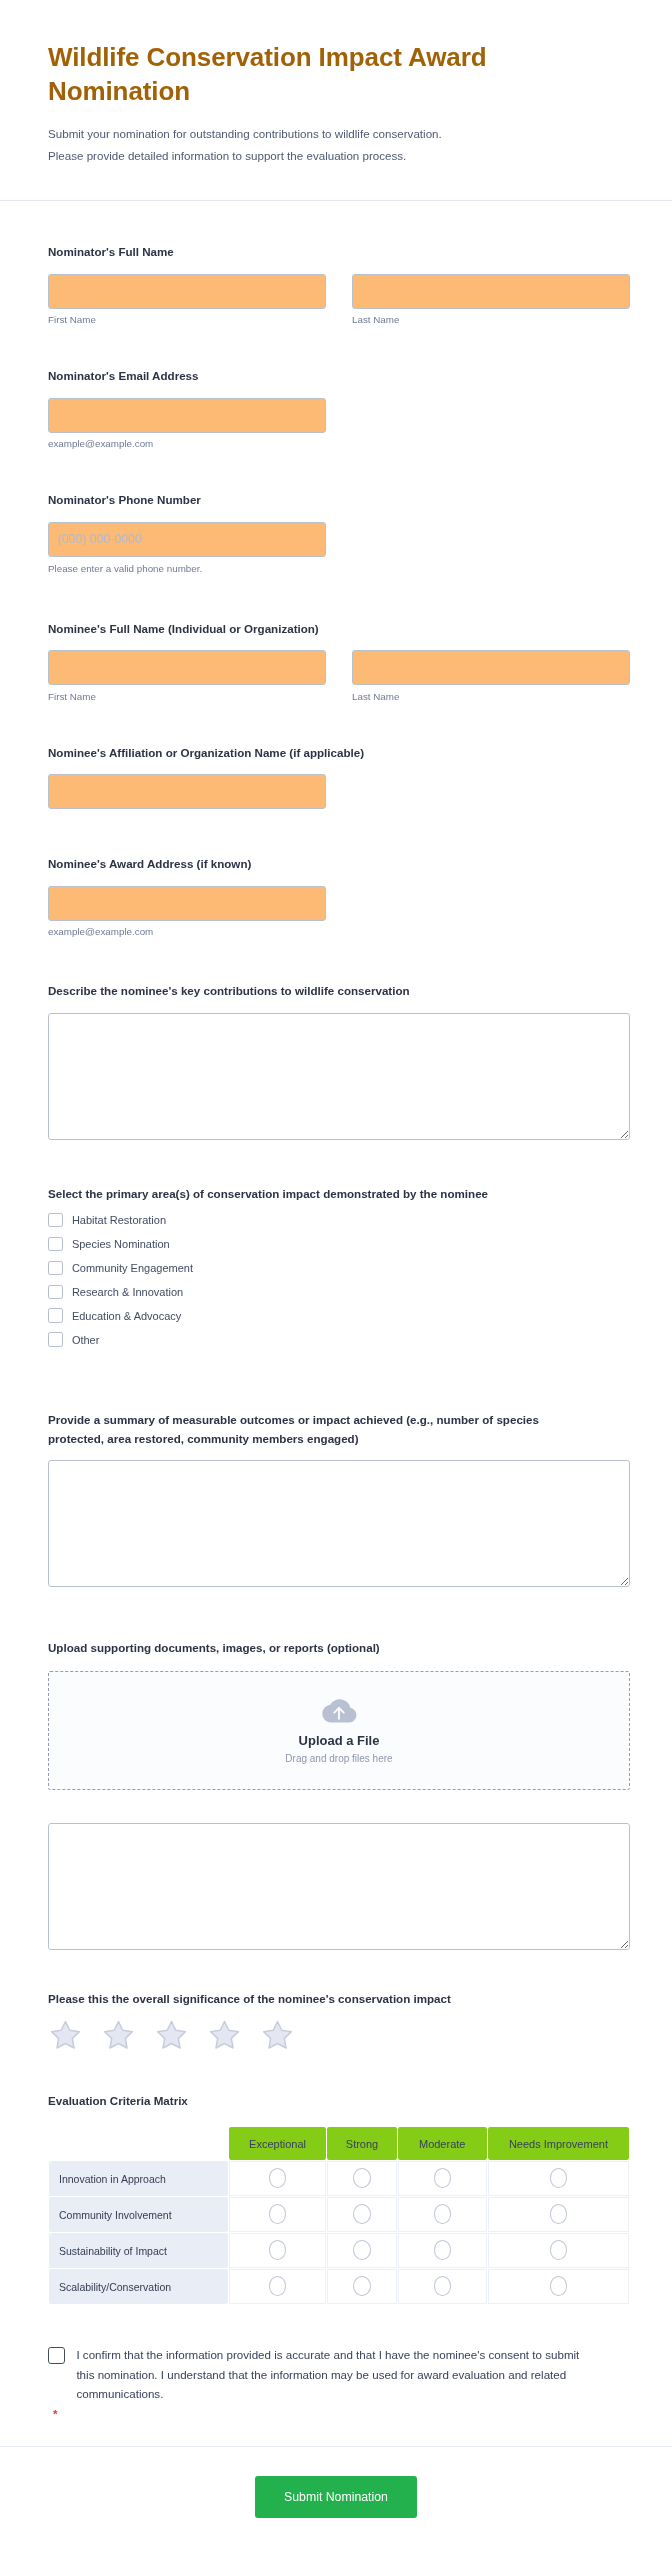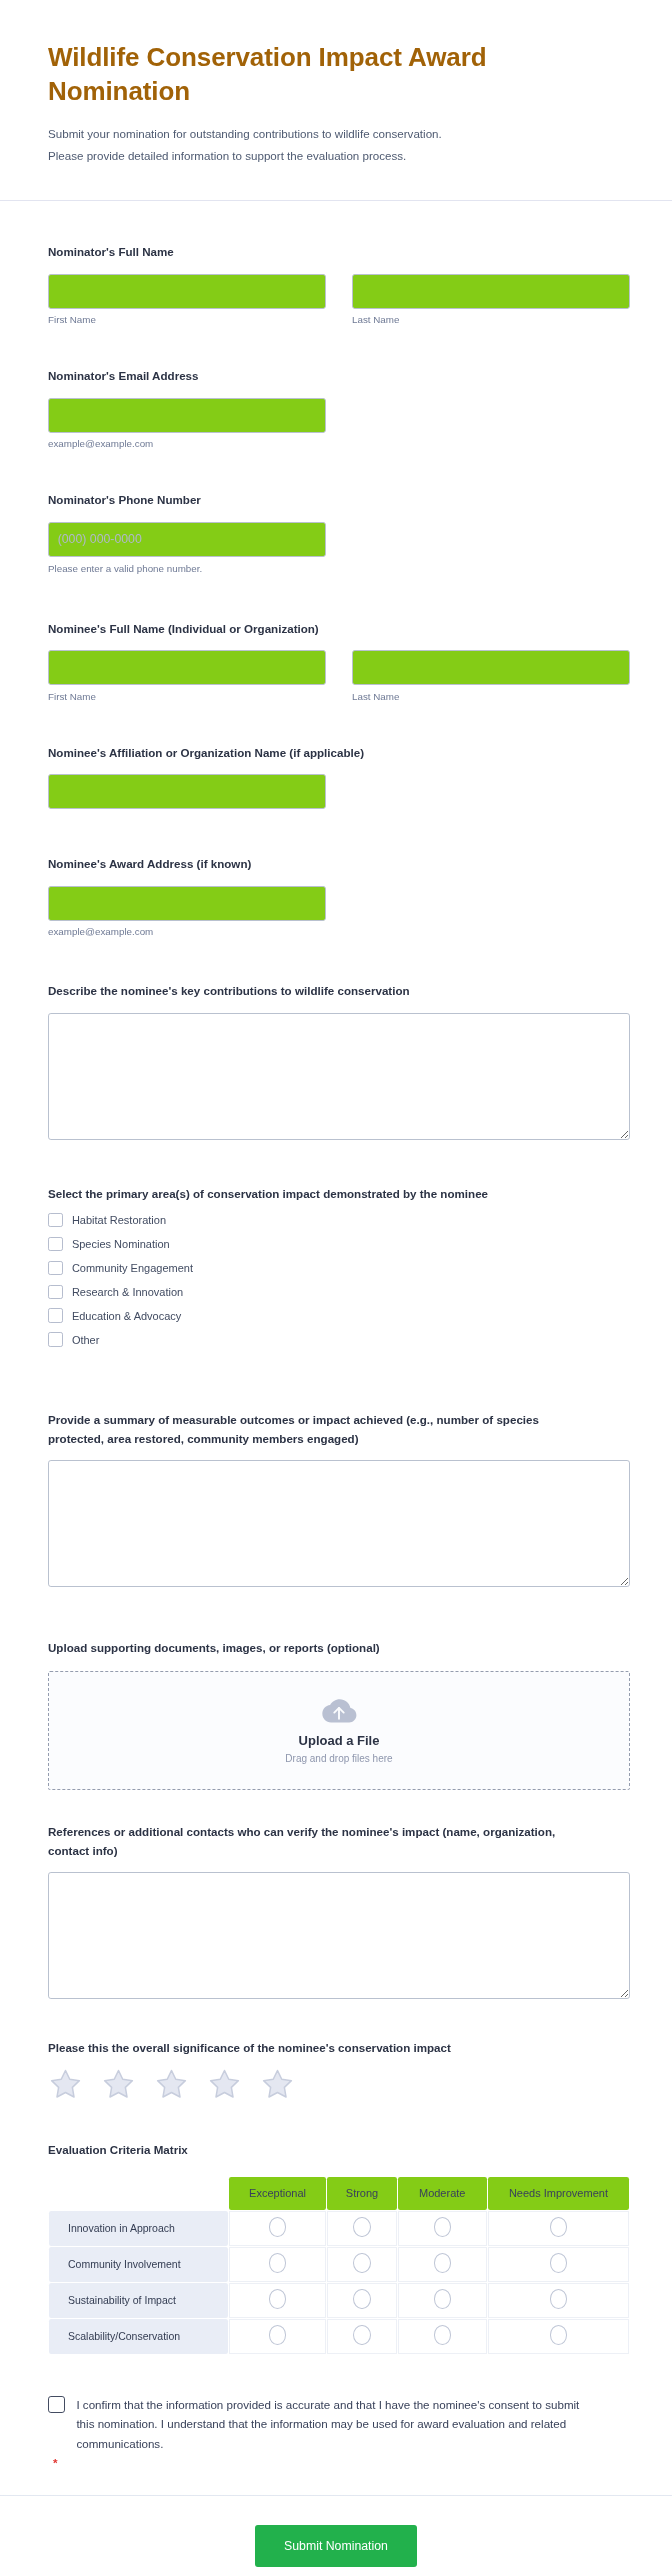--- a/index.html
+++ b/index.html
@@ -40,21 +40,21 @@
     line-height: 1.62;
     max-width: 535px;
   }
   .row2 { display: flex; gap: 26px; margin-top: 11.6px; }
   .col { flex: 1; min-width: 0; }
   .text-input {
     width: 100%;
     height: 35px;
     border: 0.7px solid #b9c1cf;
     border-radius: 2.9px;
-    background: #84cc16;
+    background: #fdba74;
     padding: 0 8.7px;
     font-family: "Liberation Sans", sans-serif;
     font-size: 11px;
     color: #2c3345;
     outline: none;
   }
   .text-input::placeholder { color: #b0b8cc; font-size: 12.3px; }
   .half { width: calc(50% - 13px); }
   .mt16 { margin-top: 11.6px; }
   .sublabel { margin-top: 5.8px; font-size: 9.8px; color: #6f7a95; }
@@ -117,21 +117,21 @@
     color: #39415a;
     height: 33px;
     padding: 0 7.2px;
     border-radius: 2.2px;
   }
   table.matrix th.corner { background: transparent; }
   td.rowlabel {
     background: #e9edf6;
     font-size: 10.5px;
     color: #333c52;
-    padding: 0 19px;
+    padding: 0 10px;
     border-radius: 2.2px;
     height: 35px;
   }
   td.cell {
     background: #fff;
     border: 0.7px solid #edf0f6;
     text-align: center;
     vertical-align: middle;
     height: 35px;
   }
@@ -292,21 +292,20 @@
             <path d="M26 30V15"></path>
             <path d="M19.5 21.5L26 15l6.5 6.5"></path>
           </g>
         </svg>
         <div class="upload-title">Upload a File</div>
         <div class="upload-hint">Drag and drop files here</div>
       </div>
     </div>
 
     <div class="q" style="margin-top:33px">
-      <div class="q-label">References or additional contacts who can verify the nominee's impact (name, organization, contact info)</div>
       <textarea class="textarea" style=""></textarea>
     </div>
 
     <div class="q" style="margin-top:40px">
       <div class="q-label">Please this the overall significance of the nominee's conservation impact</div>
       <div class="stars">
         <svg class="star" width="35" height="33" viewBox="0 0 24 24">
             <path d="M12 1.8l3.1 6.4 7 1-5.1 4.9 1.2 7L12 17.8l-6.2 3.3 1.2-7L1.9 9.2l7-1z" fill="#e4e7f1" stroke="#c7cddd" stroke-width="1.1" stroke-linejoin="round"></path>
           </svg>
         <svg class="star" width="35" height="33" viewBox="0 0 24 24">

